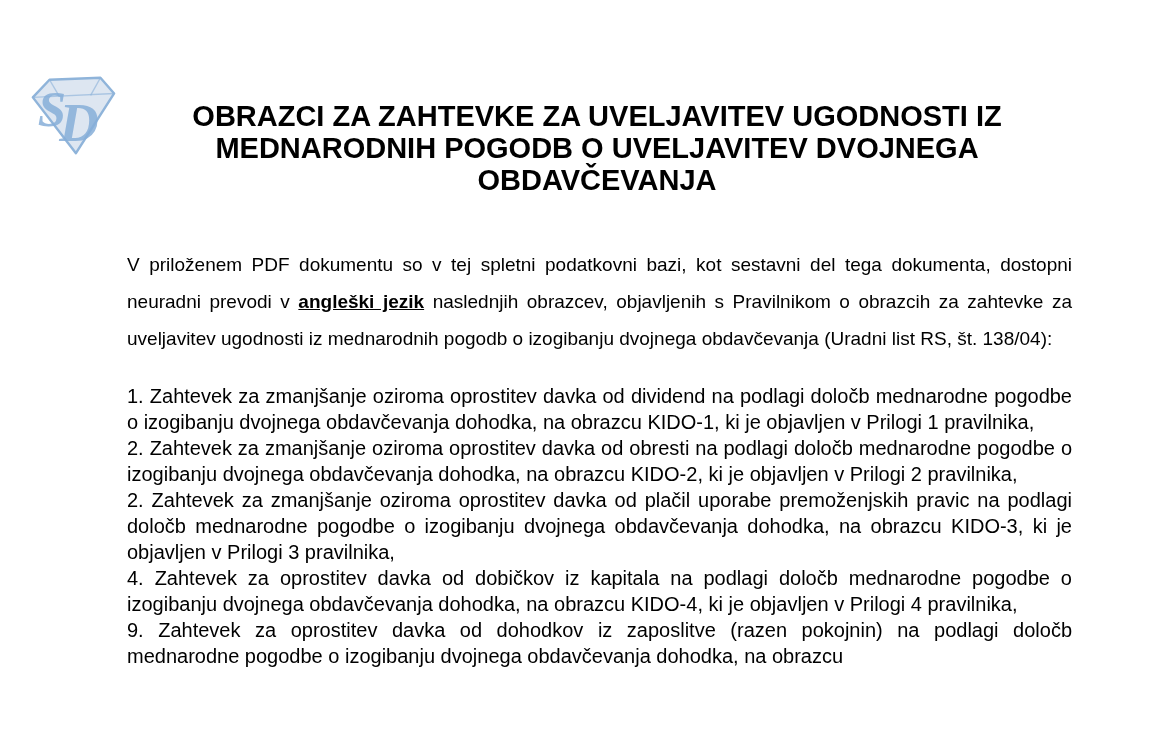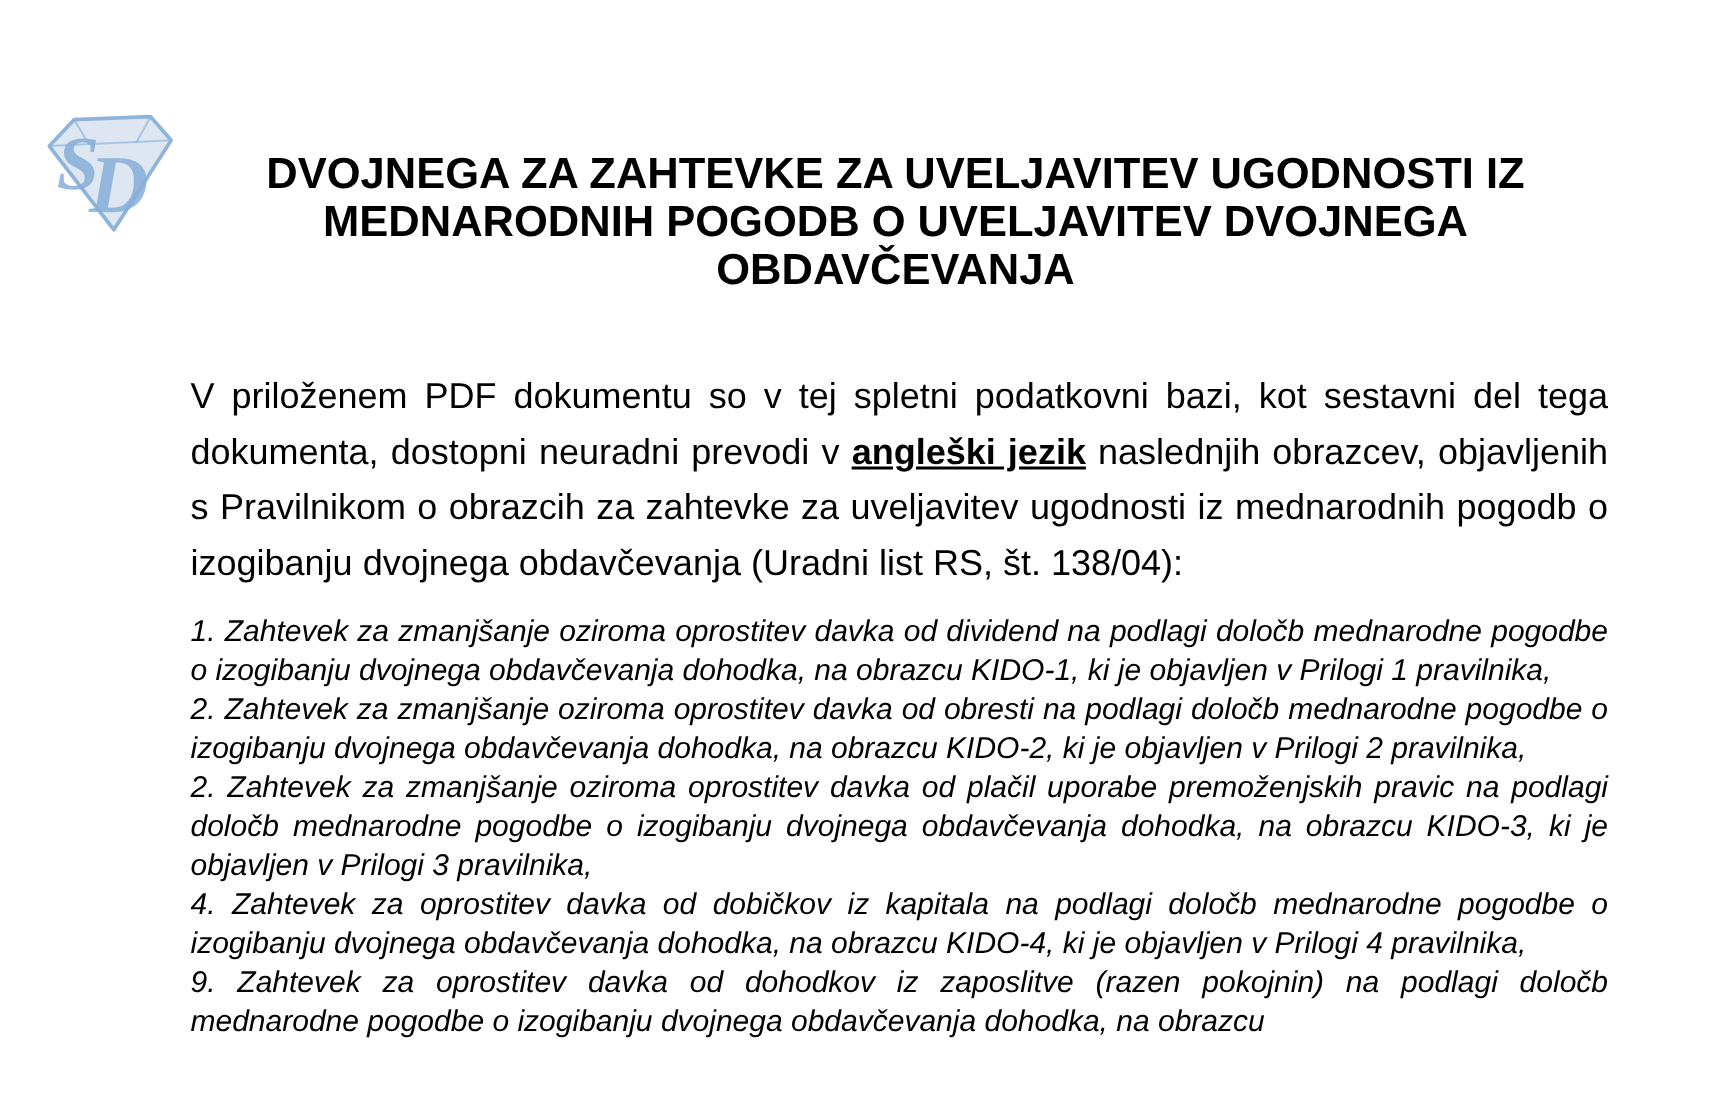--- a/index.html
+++ b/index.html
@@ -43,29 +43,29 @@
     margin: 0 90px 0 127px;
     padding-top: 100px;
     text-align: center;
     font-size: 29px;
     line-height: 32px;
     font-weight: bold;
   }
   .title-line { display: block; }
   .intro {
     margin: 50px 85px 0 127px;
-    font-size: 24px;
+    font-size: 19px;
     line-height: 37px;
     text-align: justify;
   }
   .hl {
     font-weight: bold;
     text-decoration: underline;
   }
-  .forms-list { margin: 14px 85px 0 127px; font-style: italic; }
+  .forms-list { margin: 26px 85px 0 127px; }
   .list-item {
     margin: 0;
     font-size: 20px;
     line-height: 26px;
     text-align: justify;
   }
 </style>
 </head>
 <body>
 
@@ -76,21 +76,21 @@
       <path class="gem-body" d="M 7,25 L 24,7 L 76,5 L 90,21 L 51,82 Z"></path>
       <path class="gem-facet" d="M 7,25 L 90,21"></path>
       <path class="gem-facet" d="M 24,7 L 34,24"></path>
       <path class="gem-facet" d="M 76,5 L 66,23"></path>
       <text class="gem-letter" x="12" y="54" font-size="52">S</text>
       <text class="gem-letter" x="34" y="70" font-size="56">D</text>
     </svg>
   </div>
 
   <h1 class="title">
-    <span class="title-line">DVOJNEGA ZA ZAHTEVKE ZA UVELJAVITEV UGODNOSTI IZ</span>
+    <span class="title-line">OBRAZCI ZA ZAHTEVKE ZA UVELJAVITEV UGODNOSTI IZ</span>
     <span class="title-line">MEDNARODNIH POGODB O UVELJAVITEV DVOJNEGA OBDAVČEVANJA</span>
   </h1>
 
   <p class="intro"><span>V priloženem PDF dokumentu so v tej spletni podatkovni bazi, kot sestavni del tega dokumenta, dostopni neuradni prevodi v </span><span class="hl">angleški jezik</span><span> naslednjih obrazcev, objavljenih s Pravilnikom o obrazcih za zahtevke za uveljavitev ugodnosti iz mednarodnih pogodb o izogibanju dvojnega obdavčevanja (Uradni list RS, št. 138/04):</span></p>
 
   <div class="forms-list">
     <p class="list-item">1. Zahtevek za zmanjšanje oziroma oprostitev davka od dividend na podlagi določb mednarodne pogodbe o izogibanju dvojnega obdavčevanja dohodka, na obrazcu KIDO-1, ki je objavljen v Prilogi 1 pravilnika,</p>
     <p class="list-item">2. Zahtevek za zmanjšanje oziroma oprostitev davka od obresti na podlagi določb mednarodne pogodbe o izogibanju dvojnega obdavčevanja dohodka, na obrazcu KIDO-2, ki je objavljen v Prilogi 2 pravilnika,</p>
     <p class="list-item">2. Zahtevek za zmanjšanje oziroma oprostitev davka od plačil uporabe premoženjskih pravic na podlagi določb mednarodne pogodbe o izogibanju dvojnega obdavčevanja dohodka, na obrazcu KIDO-3, ki je objavljen v Prilogi 3 pravilnika,</p>
     <p class="list-item">4. Zahtevek za oprostitev davka od dobičkov iz kapitala na podlagi določb mednarodne pogodbe o izogibanju dvojnega obdavčevanja dohodka, na obrazcu KIDO-4, ki je objavljen v Prilogi 4 pravilnika,</p>

